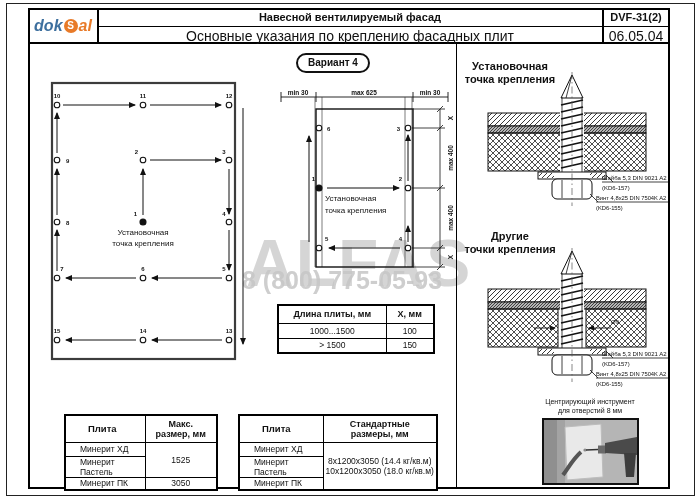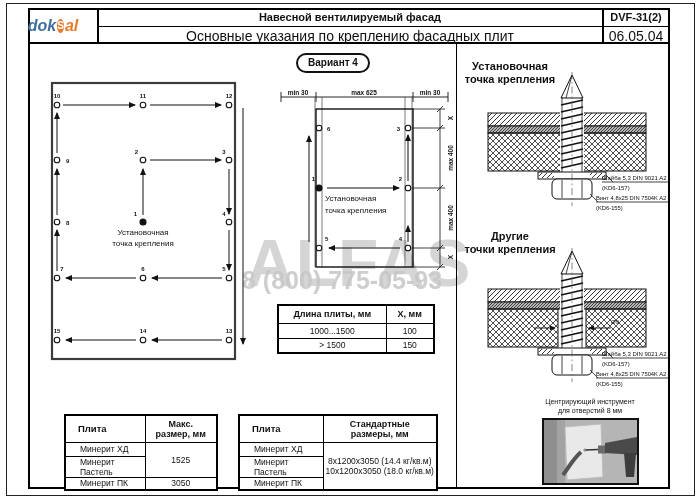--- a/index.html
+++ b/index.html
@@ -5,21 +5,21 @@
   html,body{margin:0;padding:0;background:#e9e9e9;}
   #page{position:relative;width:700px;height:498px;background:#fff;
         font-family:"Liberation Sans",sans-serif;color:#111;overflow:hidden;}
   .abs{position:absolute;}
   .line{position:absolute;background:#000;}
   
   .frame-outer{left:6px;top:3px;width:687px;height:491px;border:1px solid #222;}
   .frame-main{left:28px;top:8px;width:642px;height:481px;border:2px solid #000;box-sizing:border-box;}
   .hdr-title{font-weight:bold;font-size:11px;text-align:center;}
   .hdr-sub{font-size:14px;text-align:center;}
-  .logo{left:30px;top:12px;width:46px;height:28px;display:flex;align-items:center;justify-content:center;
+  .logo{left:30px;top:12px;width:66px;height:28px;display:flex;align-items:center;justify-content:center;
         font-style:italic;font-weight:bold;font-size:16px;}
   .lg-blue{color:#3d6f9e;}
   .lg-or{color:#e87a28;}
   .lg-s{display:inline-block;width:14px;height:14px;border-radius:50%;background:#e87a28;color:#fff;
         font-style:normal;font-size:10px;line-height:14px;text-align:center;margin:0 1px;font-weight:bold;}
   
   .wm-brand{left:246px;top:190px;width:220px;font-size:66px;font-weight:bold;letter-spacing:2px;
             color:#cbcbcb;opacity:.8;z-index:0;line-height:1;margin-top:40px;}
   .wm-phone{left:242px;top:266px;width:230px;font-size:25px;font-weight:bold;color:#c6c6c6;opacity:.85;z-index:0;}
   
@@ -32,21 +32,21 @@
   .lbl8{font-size:8px;}
   .dim{font-size:6.5px;font-weight:bold;}
   .tiny{font-size:6px;}
   .tiny2{font-size:5.8px;}
   
   table{border-collapse:collapse;table-layout:fixed;background:#fff;position:absolute;z-index:2;
         border:2px solid #000;font-size:8.5px;}
   td{border:1px solid #000;padding:0 0;text-align:center;vertical-align:middle;overflow:hidden;}
   td.name{text-align:left;padding-left:14px;}
   td.hdr{font-weight:bold;font-size:9px;}
-  td.hdr-left{font-weight:bold;font-size:9.5px;text-align:left;padding-left:12px;}
+  td.hdr-left{font-weight:bold;font-size:9.5px;text-align:left;padding-left:22px;}
   
   .screw-title{width:120px;text-align:center;font-weight:bold;font-size:11px;line-height:1.15;z-index:2;}
   .tool-note{left:505px;top:397px;width:170px;text-align:center;font-size:7px;line-height:1.35;z-index:2;}
 </style>
 </head>
 <body>
 
 <div id="page">
 
   <div class="abs frame-outer"></div>

